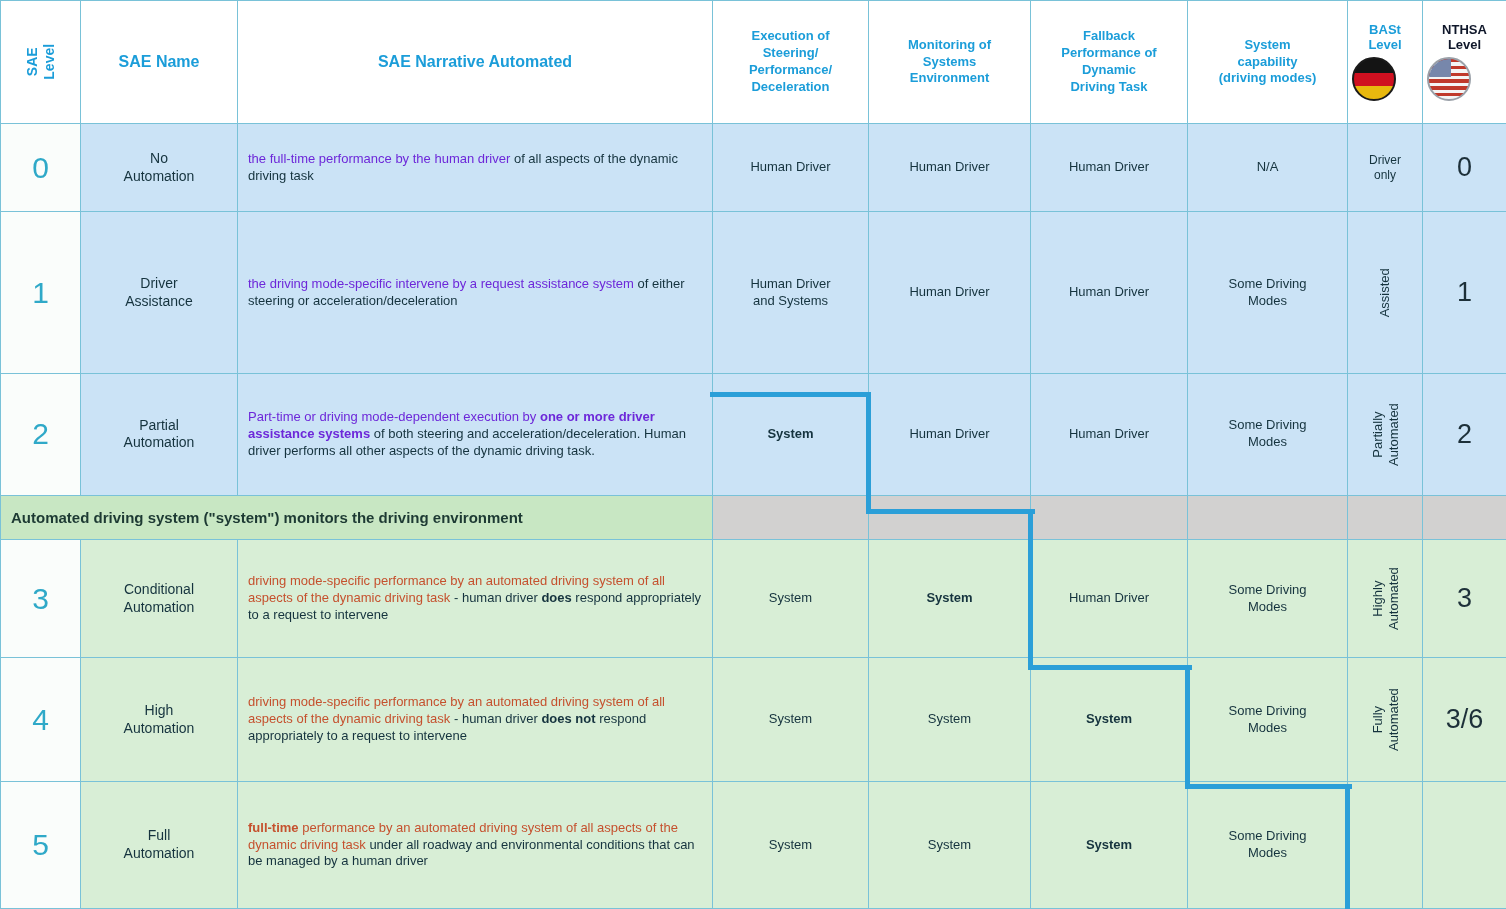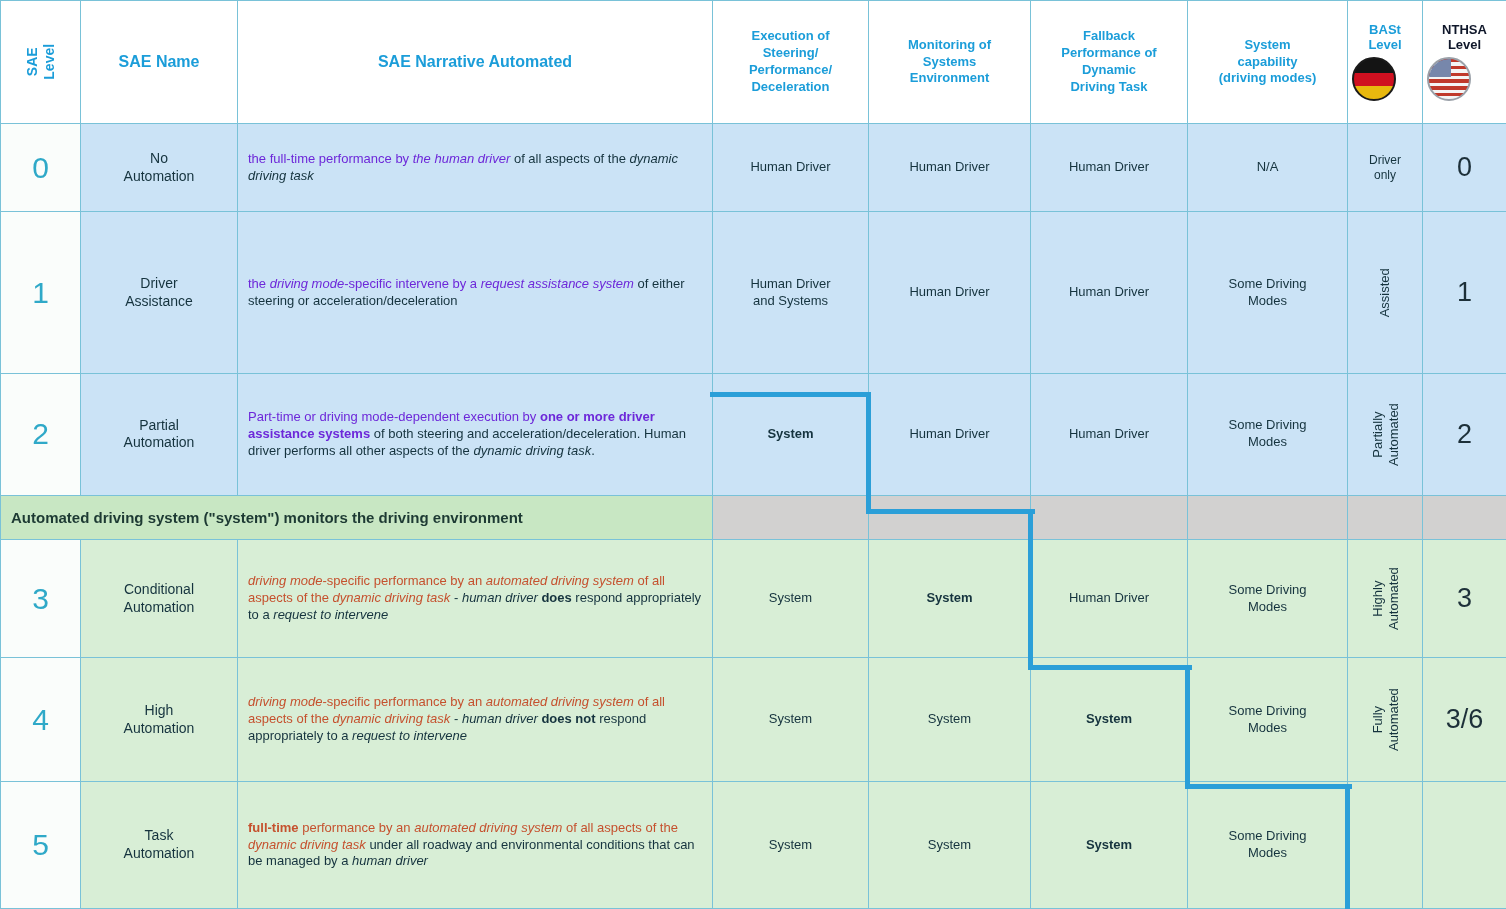--- a/index.html
+++ b/index.html
@@ -33,21 +33,21 @@
   
   .sec-human td.data{background:#cbe3f6}
   .sec-system td.data{background:#d8eed6}
   td.levelcell{background:#fafdfb;color:#2fa9c8;font-size:30px}
   td.namecell{white-space:pre-line;font-size:14px;line-height:1.25}
   td.narrative{text-align:left;padding:4px 10px;font-size:13px;line-height:1.3}
   td.midcell{font-size:13px;white-space:pre-line;line-height:1.3}
   td.midcell.b{font-weight:bold}
   td.bastcell{font-size:12px;line-height:1.2;white-space:pre-line}
   td.nthsacell{font-size:27px;color:#1d3039}
-  .seg-i{font-style:italic}
+  .seg-i{}
   .seg-b{font-weight:bold}
   .sec-human .seg-red{color:#6d28d9}
   .sec-system .seg-red{color:#c5512e}
   .seg-dark{color:#15333e}
   
   .flag{width:44px;height:44px;border-radius:50%;position:relative;overflow:hidden;box-sizing:border-box}
   .flag-de{background:linear-gradient(to bottom,#141414 0 34%,#cf1020 34% 67%,#e8b80e 67% 100%);border:2px solid #1a1a1a}
   .flag-us{background:repeating-linear-gradient(to bottom,#c0392b 0 3.4px,#f4f4f4 3.4px 6.8px);border:2px solid #9aa0a8}
   .flag-us::after{content:"";position:absolute;left:0;top:0;width:55%;height:46%;background:#7787ab}
   
@@ -181,21 +181,21 @@
           <td class="midcell data">System</td>
           <td class="midcell data b">System</td>
           <td class="midcell data">Some Driving
 Modes</td>
           <td class="bastcell data"><span class="rot">Fully
 Automated</span></td>
           <td class="nthsacell data">3/6</td>
         </tr>
         <tr style="height: 122px;">
           <td class="levelcell">5</td>
-          <td class="namecell data">Task
+          <td class="namecell data">Full
 Automation</td>
           <td class="narrative data"><span class="seg-red seg-b">full-time</span><span class="seg-red"> performance by an </span><span class="seg-red seg-i">automated driving system</span><span class="seg-red"> of all aspects of the </span><span class="seg-red seg-i">dynamic driving task</span><span class="seg-dark"> under all roadway and environmental conditions that can be managed by a </span><span class="seg-dark seg-i">human driver</span></td>
           <td class="midcell data">System</td>
           <td class="midcell data">System</td>
           <td class="midcell data b">System</td>
           <td class="midcell data">Some Driving
 Modes</td>
           <td class="bastcell data"></td>
           <td class="nthsacell data"></td>
         </tr>

